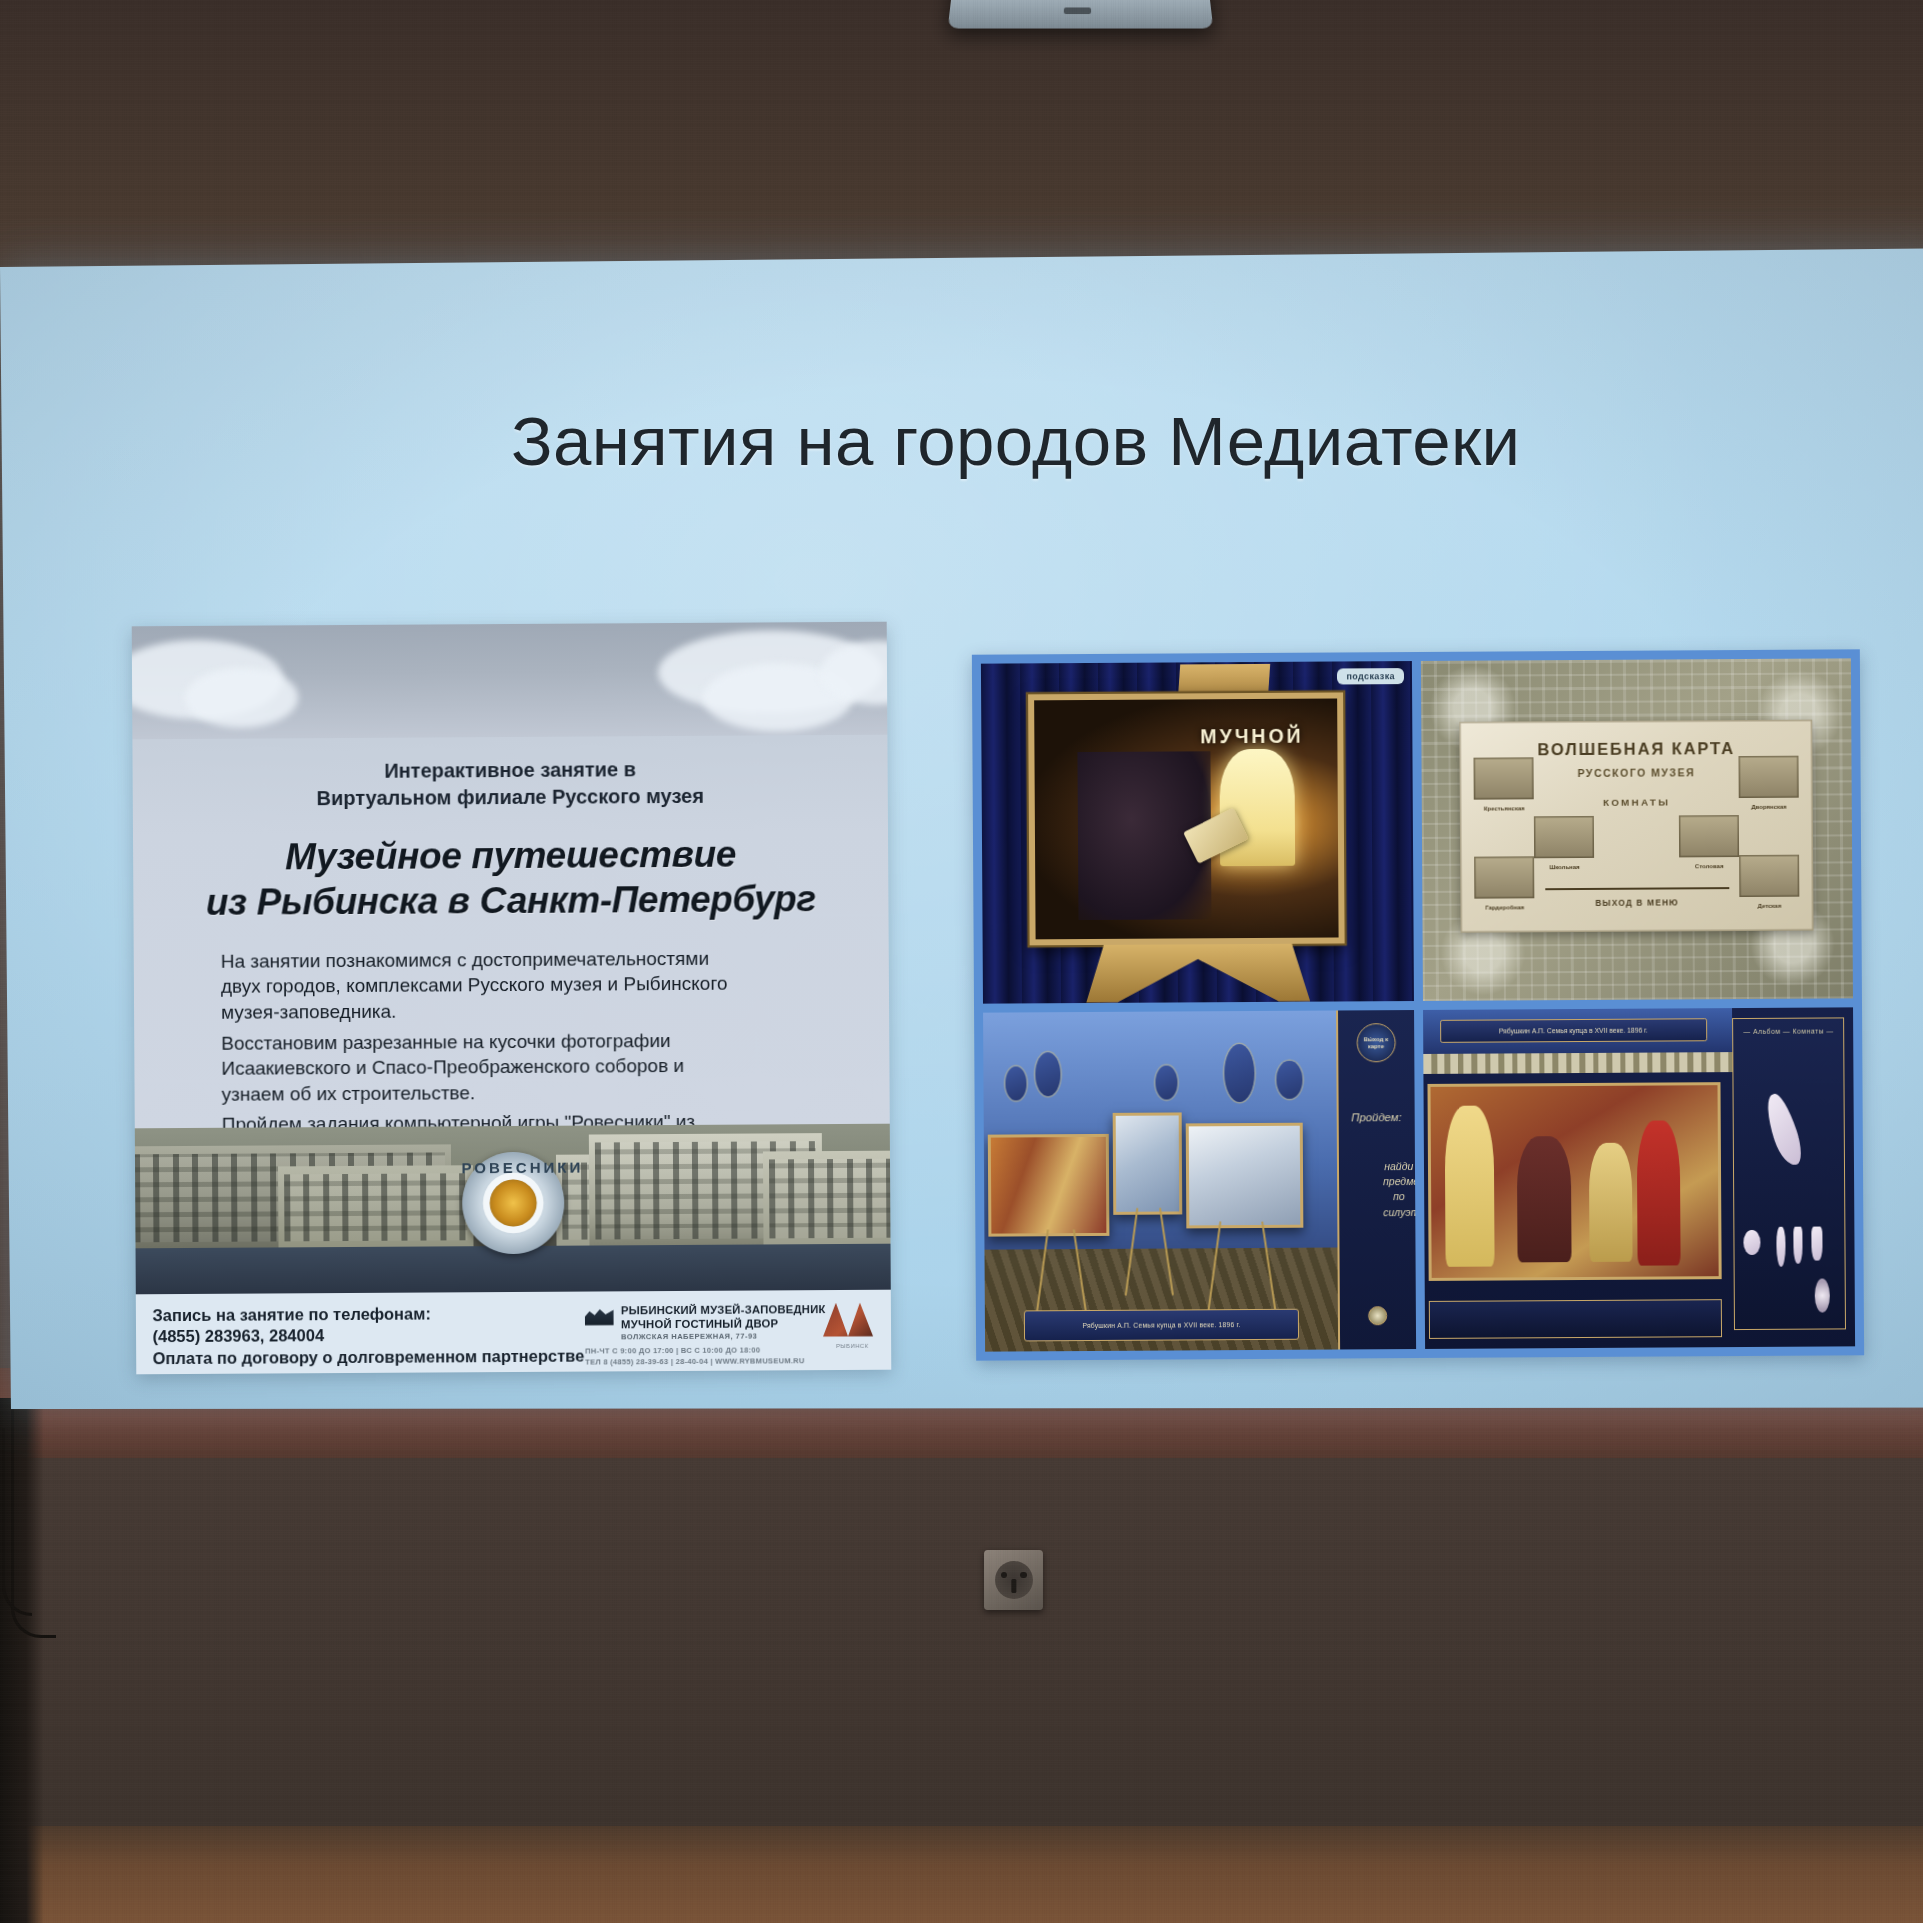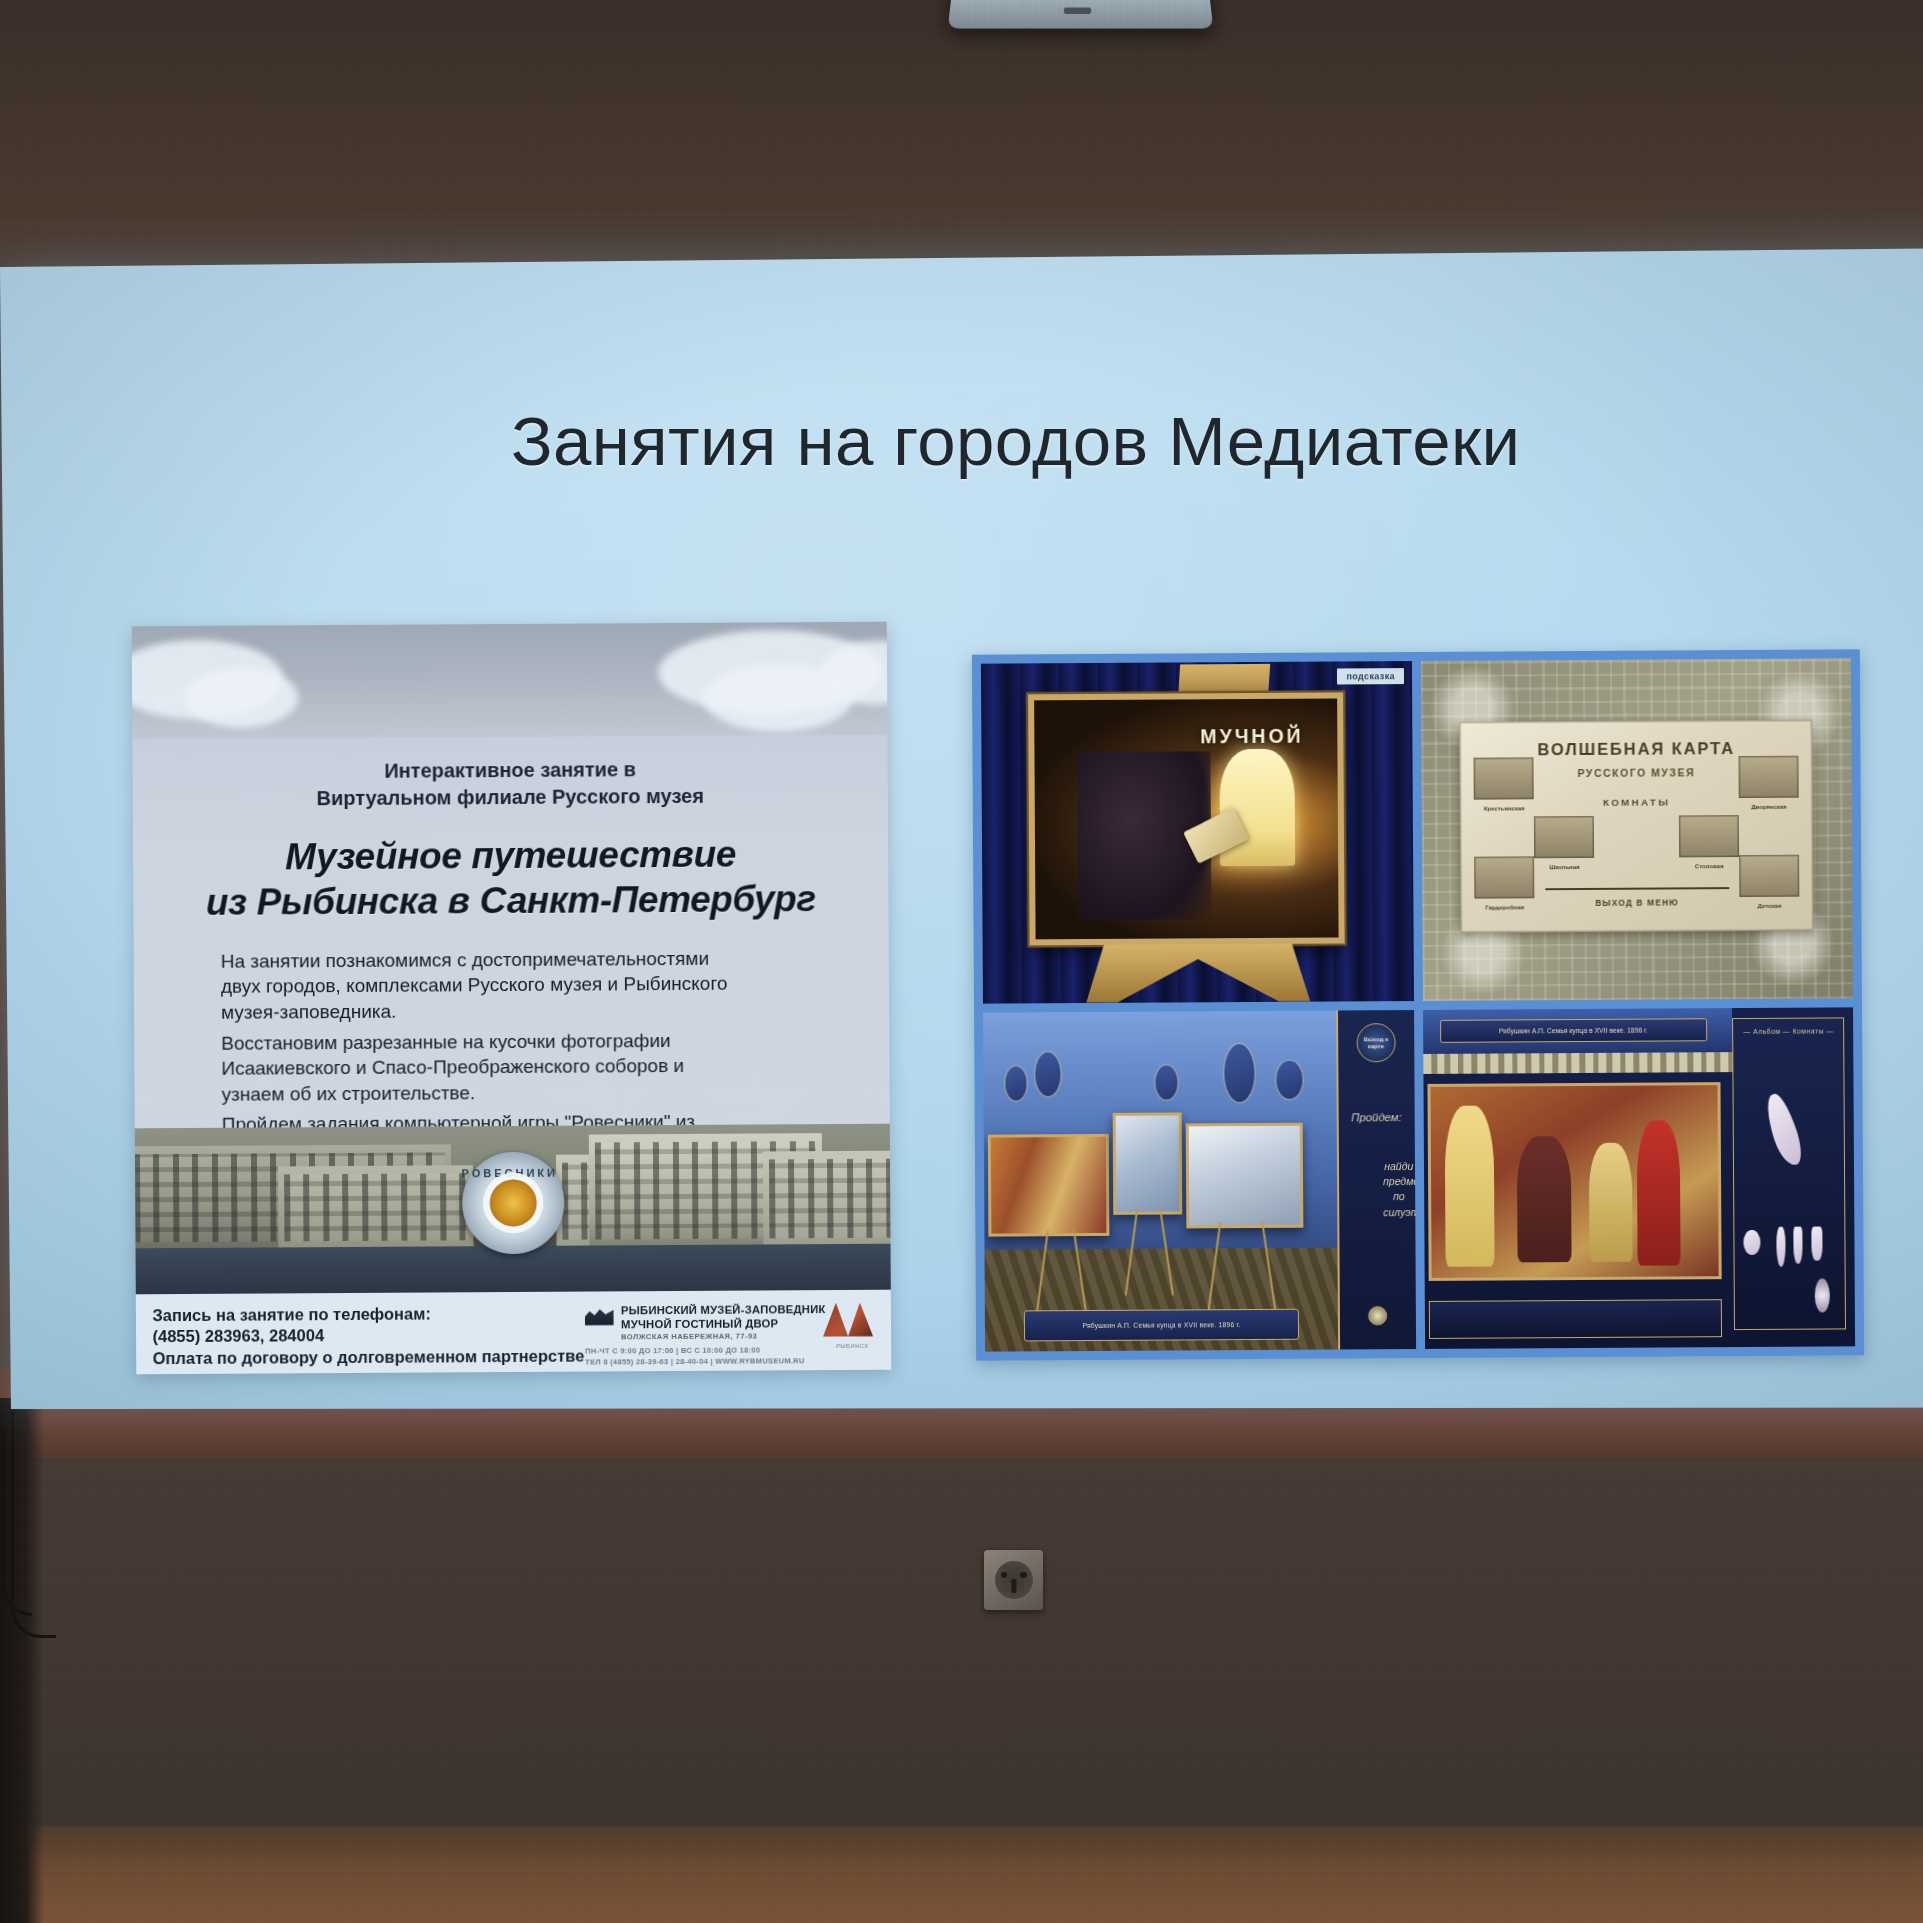--- a/index.html
+++ b/index.html
@@ -170,22 +170,22 @@
     background:radial-gradient(circle at 50% 50%, #e6edf3 0%, #c9d6e0 46%, #93a5b4 74%, #5f7384 100%);
     box-shadow:0 2.3px 7.5px rgba(0,0,0,.45);
   }
   .badge-core {
     position:absolute; left:50%; top:50%; transform:translate(-50%,-50%);
     width:47px; height:47px; border-radius:50%;
     background:radial-gradient(circle,#f0c24a 0%,#c98c1e 55%,#8a5e13 100%);
     box-shadow:0 0 0 6.8px rgba(246,249,252,.9);
   }
   .badge-text {
-    position:absolute; left:0; top:7.5px; width:100%; text-align:left;
-    font-size:11px; font-weight:700; letter-spacing:3px; color:#2e4356;margin-top:8px;
+    position:absolute; left:0; top:7.5px; width:100%; text-align:right;
+    font-size:15px; font-weight:700; letter-spacing:3px; color:#2e4356;
   }
 
   
   .poster-footer {
     position:absolute; left:0; bottom:0; width:100%; height:80px;
     background:#dde8f2;
   }
   .pf-contact {
     position:absolute; left:16.5px; top:10.5px;
     font-size:16.5px; font-weight:700; color:#17212c; line-height:1.32;
@@ -259,21 +259,21 @@
     position:absolute; left:14%; top:22%; width:44%; height:70%;
     background:radial-gradient(ellipse at 40% 40%, #3b2a38 0%, #1d1420 70%, rgba(10,8,12,0) 100%);
   }
   .easel-legs {
     position:absolute; left:24%; bottom:0; width:52%; height:17%;
     background:linear-gradient(180deg,#d6b268 0%,#9c7735 100%);
     clip-path:polygon(8% 0,92% 0,100% 100%,86% 100%,50% 26%,14% 100%,0 100%);
   }
   .hint-badge {
     position:absolute; right:7.5px; top:6.8px; padding:3px 9px;
-    background:rgba(222,240,244,.93); border-radius:1px;
+    background:rgba(222,240,244,.93); border-radius:6px;
     font-size:9px; font-weight:700; color:#2c4356; letter-spacing:0.4px;
   }
 
   
   .c-map { background:linear-gradient(135deg,#8a8a72 0%,#a3a188 45%,#7e7e68 100%); }
   .map-orn {
     position:absolute; inset:0;
     background:
       repeating-linear-gradient(0deg, rgba(255,255,255,.16) 0 2.3px, transparent 2.3px 13.5px),
       repeating-linear-gradient(90deg, rgba(255,255,255,.14) 0 2.3px, transparent 2.3px 13.5px),

